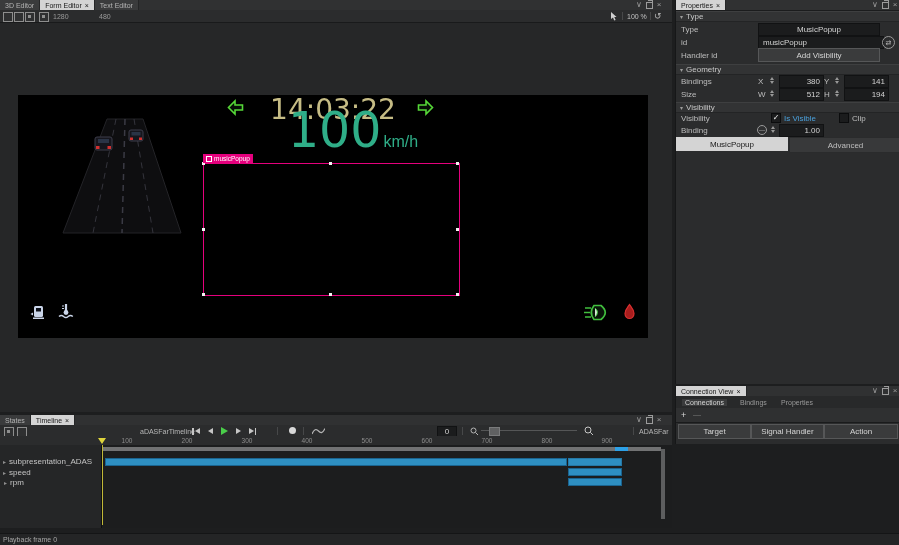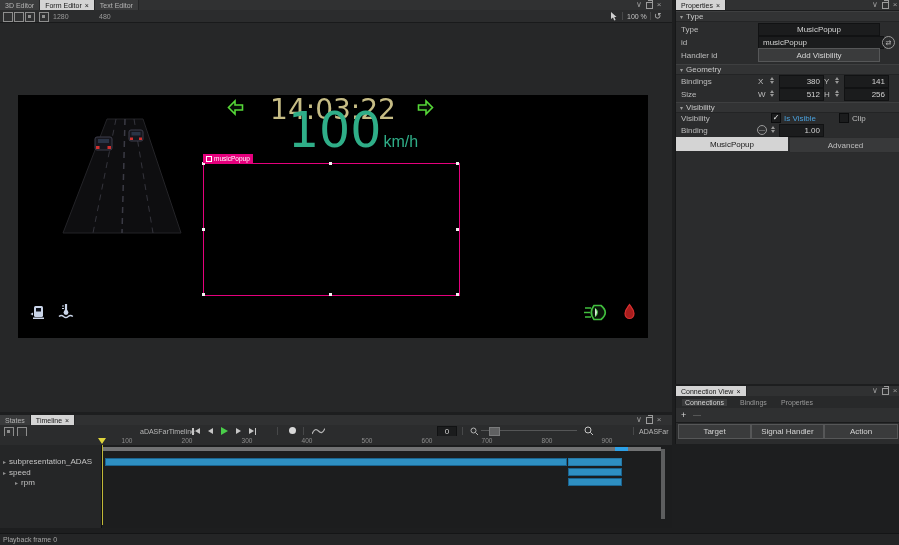--- a/index.html
+++ b/index.html
@@ -240,21 +240,21 @@
     <div style="position:absolute;left:0;top:30px;width:672px;height:83px;background:#1c1d1e">
       <div style="position:absolute;left:0;top:0;width:101px;height:83px;background:#252627;border-right:1px solid #0e0f10">
         <div class="trow" style="left:3px;top:12px">
             <span class="exp">▸</span>
             <span>subpresentation_ADAS</span>
           </div>
         <div class="trow" style="left:3px;top:23px">
             <span class="exp">▸</span>
             <span>speed</span>
           </div>
-        <div class="trow" style="left:15px;top:33px">
+        <div class="trow" style="left:4px;top:33px">
             <span class="exp">▸</span>
             <span>rpm</span>
           </div>
       </div>
       <div style="position:absolute;left:103px;top:2px;width:558px;height:4px;background:#717273">
         <div style="position:absolute;left:512px;top:0;width:13px;height:4px;background:#2da0e6"></div>
       </div>
       <div class="bar" style="left:105px;top:13px;width:462px"></div>
       <div class="bar" style="left:568px;top:13px;width:54px;border-color:#2578a6"></div>
       <div class="bar" style="left:568px;top:23px;width:54px"></div>
@@ -320,21 +320,21 @@
     <span class="stepper" style="left:94px;top:90px">
         <span class="tu"></span>
         <span class="td"></span>
       </span>
     <div class="field num" style="left:103px;top:88px;width:40px;height:11px">512</div>
     <span class="lbl" style="left:148px;top:90px">H</span>
     <span class="stepper" style="left:159px;top:90px">
         <span class="tu"></span>
         <span class="td"></span>
       </span>
-    <div class="field num" style="left:168px;top:88px;width:40px;height:11px">256</div>
+    <div class="field num" style="left:168px;top:88px;width:40px;height:11px">194</div>
 
     <div class="sec" style="top:102px">
         <span class="caret">▾</span>
         <span>Visibility</span>
       </div>
 
     <span class="lbl" style="left:5px;top:114px">Visibility</span>
     <span class="cb" style="left:95px;top:113px">✓</span>
     <span class="lbl" style="left:108px;top:114px;color:#4aa0dc">Is Visible</span>
     <span class="cb" style="left:163px;top:113px"></span>

